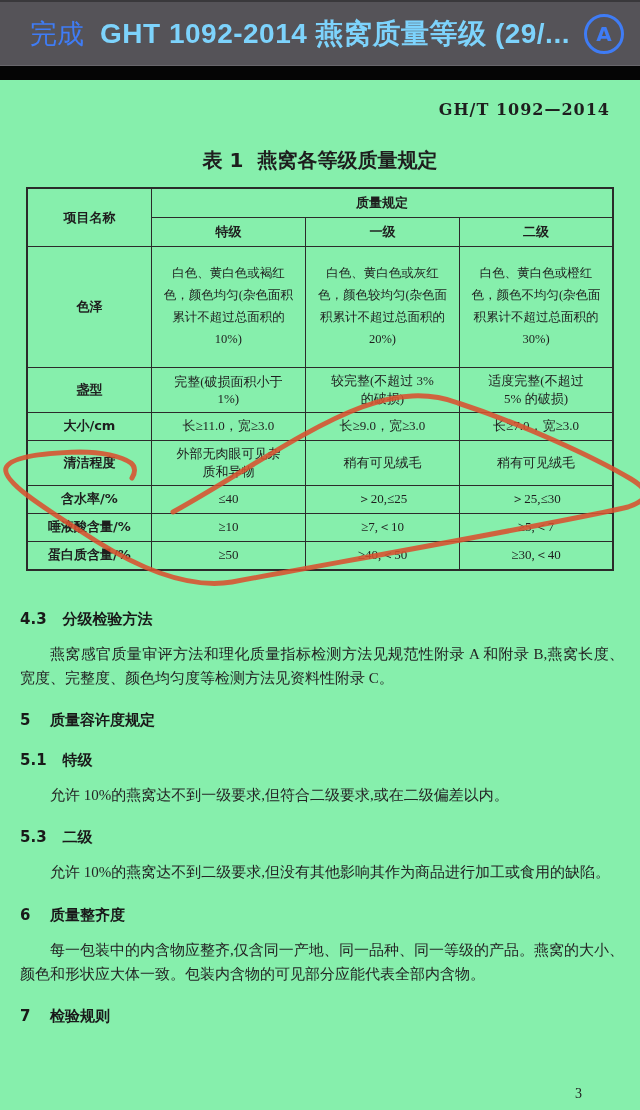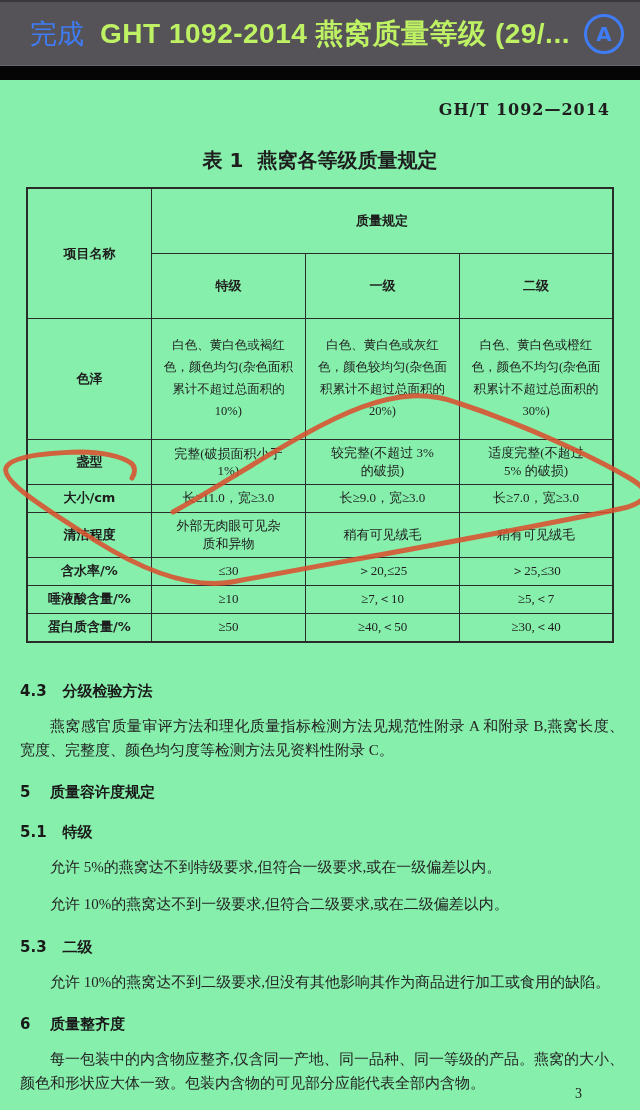--- a/index.html
+++ b/index.html
@@ -5,40 +5,40 @@
   html,body{margin:0;padding:0;background:#000;}
   .screen{position:relative;width:640px;height:1110px;background:#0a0a0a;overflow:hidden;
           font-family:"Liberation Serif",serif;}
   
   .toolbar{position:absolute;left:0;top:0;width:640px;height:66px;background:#555358;
            border-top:2px solid #39383b;border-bottom:1px solid #69676c;
            display:flex;align-items:center;box-sizing:border-box;
            font-family:"Liberation Sans",sans-serif;}
   .done-btn{background:none;border:none;color:#3f7cf5;font-size:27px;margin-left:30px;
             padding:0;font-family:"Liberation Sans",sans-serif;}
-  .bar-title{flex:1;color:#bef264;font-size:28px;font-weight:bold;text-align:center;
+  .bar-title{flex:1;color:#7dd3fc;font-size:28px;font-weight:bold;text-align:center;
              white-space:nowrap;overflow:hidden;margin:0 6px 0 10px;letter-spacing:.5px;}
   .reader-btn{background:none;border:none;padding:0;margin-right:14px;width:44px;height:44px;
               display:flex;align-items:center;justify-content:center;}
   .reader-circle{width:34px;height:34px;border-radius:50%;border:3px solid #3f7cf5;
                  color:#3f7cf5;display:flex;align-items:center;justify-content:center;
                  font-family:"DejaVu Sans",sans-serif;font-weight:bold;font-size:20px;line-height:1;}
   .black-strip{position:absolute;left:0;top:66px;width:640px;height:14px;background:#050505;}
   
   .page{position:absolute;left:0;top:80px;width:640px;height:1030px;background:#86efac;
         color:#1e1e1e;box-sizing:border-box;}
   .doc-code{margin:20px 30px 0 0;text-align:right;font-weight:bold;font-size:16px;
             letter-spacing:1px;font-family:"DejaVu Serif",serif;}
   .tbl-caption{margin-top:28px;text-align:center;font-size:20px;font-weight:bold;
                font-family:"DejaVu Sans",sans-serif;}
   .tbl-caption .cap-no{margin-right:14px;}
   table.spec{border-collapse:collapse;width:588px;margin:13px auto 0 auto;
              border:2px solid #2b2b2b;font-size:13px;text-align:center;}
   table.spec th,table.spec td{border:1px solid #2b2b2b;padding:4px 20px;vertical-align:middle;}
-  table.spec th{font-family:Liberation Serif, serif;font-weight:bold;font-size:13px;padding:23px 2px;}
+  table.spec th{font-family:Liberation Serif, serif;font-weight:bold;font-size:13px;padding:5px 2px;}
   td.row-label{font-family:"DejaVu Sans",sans-serif;font-weight:bold;white-space:nowrap;}
   td.val{font-family:"Liberation Serif",serif;font-size:13px;}
   tr.tall td.val{font-size:12.5px;line-height:1.75;padding:16px 10px;}
   tr.norm td{height:19px;}
   
   .sections{margin-top:39px;}
   .sec-h{margin:21px 20px 0 20px;font-family:"DejaVu Sans",sans-serif;font-weight:bold;
          font-size:15px;color:#191919;}
   .sec-h .sec-no{display:inline-block;min-width:14px;margin-right:16px;}
   .sec-p{margin:13px 16px 0 20px;font-size:15px;line-height:1.62;text-indent:2em;
@@ -108,21 +108,21 @@
             <td class="val">长≥7.0，宽≥3.0</td>
           </tr>
           <tr class="norm">
             <td class="row-label">清洁程度</td>
             <td class="val">外部无肉眼可见杂质和异物</td>
             <td class="val">稍有可见绒毛</td>
             <td class="val">稍有可见绒毛</td>
           </tr>
           <tr class="norm">
             <td class="row-label">含水率/%</td>
-            <td class="val">≤30</td>
+            <td class="val">≤40</td>
             <td class="val">＞20,≤25</td>
             <td class="val">＞25,≤30</td>
           </tr>
           <tr class="norm">
             <td class="row-label">唾液酸含量/%</td>
             <td class="val">≥10</td>
             <td class="val">≥7,＜10</td>
             <td class="val">≥5,＜7</td>
           </tr>
           <tr class="norm">
@@ -132,21 +132,20 @@
             <td class="val">≥30,＜40</td>
           </tr>
         </tbody>
     </table>
 
     <div class="sections" id="sections">
         <div class="sec-h"><span class="sec-no">4.3</span><span>分级检验方法</span></div>
         <p class="sec-p">燕窝感官质量审评方法和理化质量指标检测方法见规范性附录 A 和附录 B,燕窝长度、宽度、完整度、颜色均匀度等检测方法见资料性附录 C。</p>
         <div class="sec-h"><span class="sec-no">5</span><span>质量容许度规定</span></div>
         <div class="sec-h"><span class="sec-no">5.1</span><span>特级</span></div>
-        <p class="sec-p">允许 5%的燕窝达不到特级要求,但符合一级要求,或在一级偏差以内。</p>
         <p class="sec-p">允许 10%的燕窝达不到一级要求,但符合二级要求,或在二级偏差以内。</p>
         <div class="sec-h"><span class="sec-no">5.3</span><span>二级</span></div>
         <p class="sec-p">允许 10%的燕窝达不到二级要求,但没有其他影响其作为商品进行加工或食用的缺陷。</p>
         <div class="sec-h"><span class="sec-no">6</span><span>质量整齐度</span></div>
         <p class="sec-p">每一包装中的内含物应整齐,仅含同一产地、同一品种、同一等级的产品。燕窝的大小、颜色和形状应大体一致。包装内含物的可见部分应能代表全部内含物。</p>
         <div class="sec-h"><span class="sec-no">7</span><span>检验规则</span></div>
       </div>
 
     <div class="page-num">3</div>
   </div>

